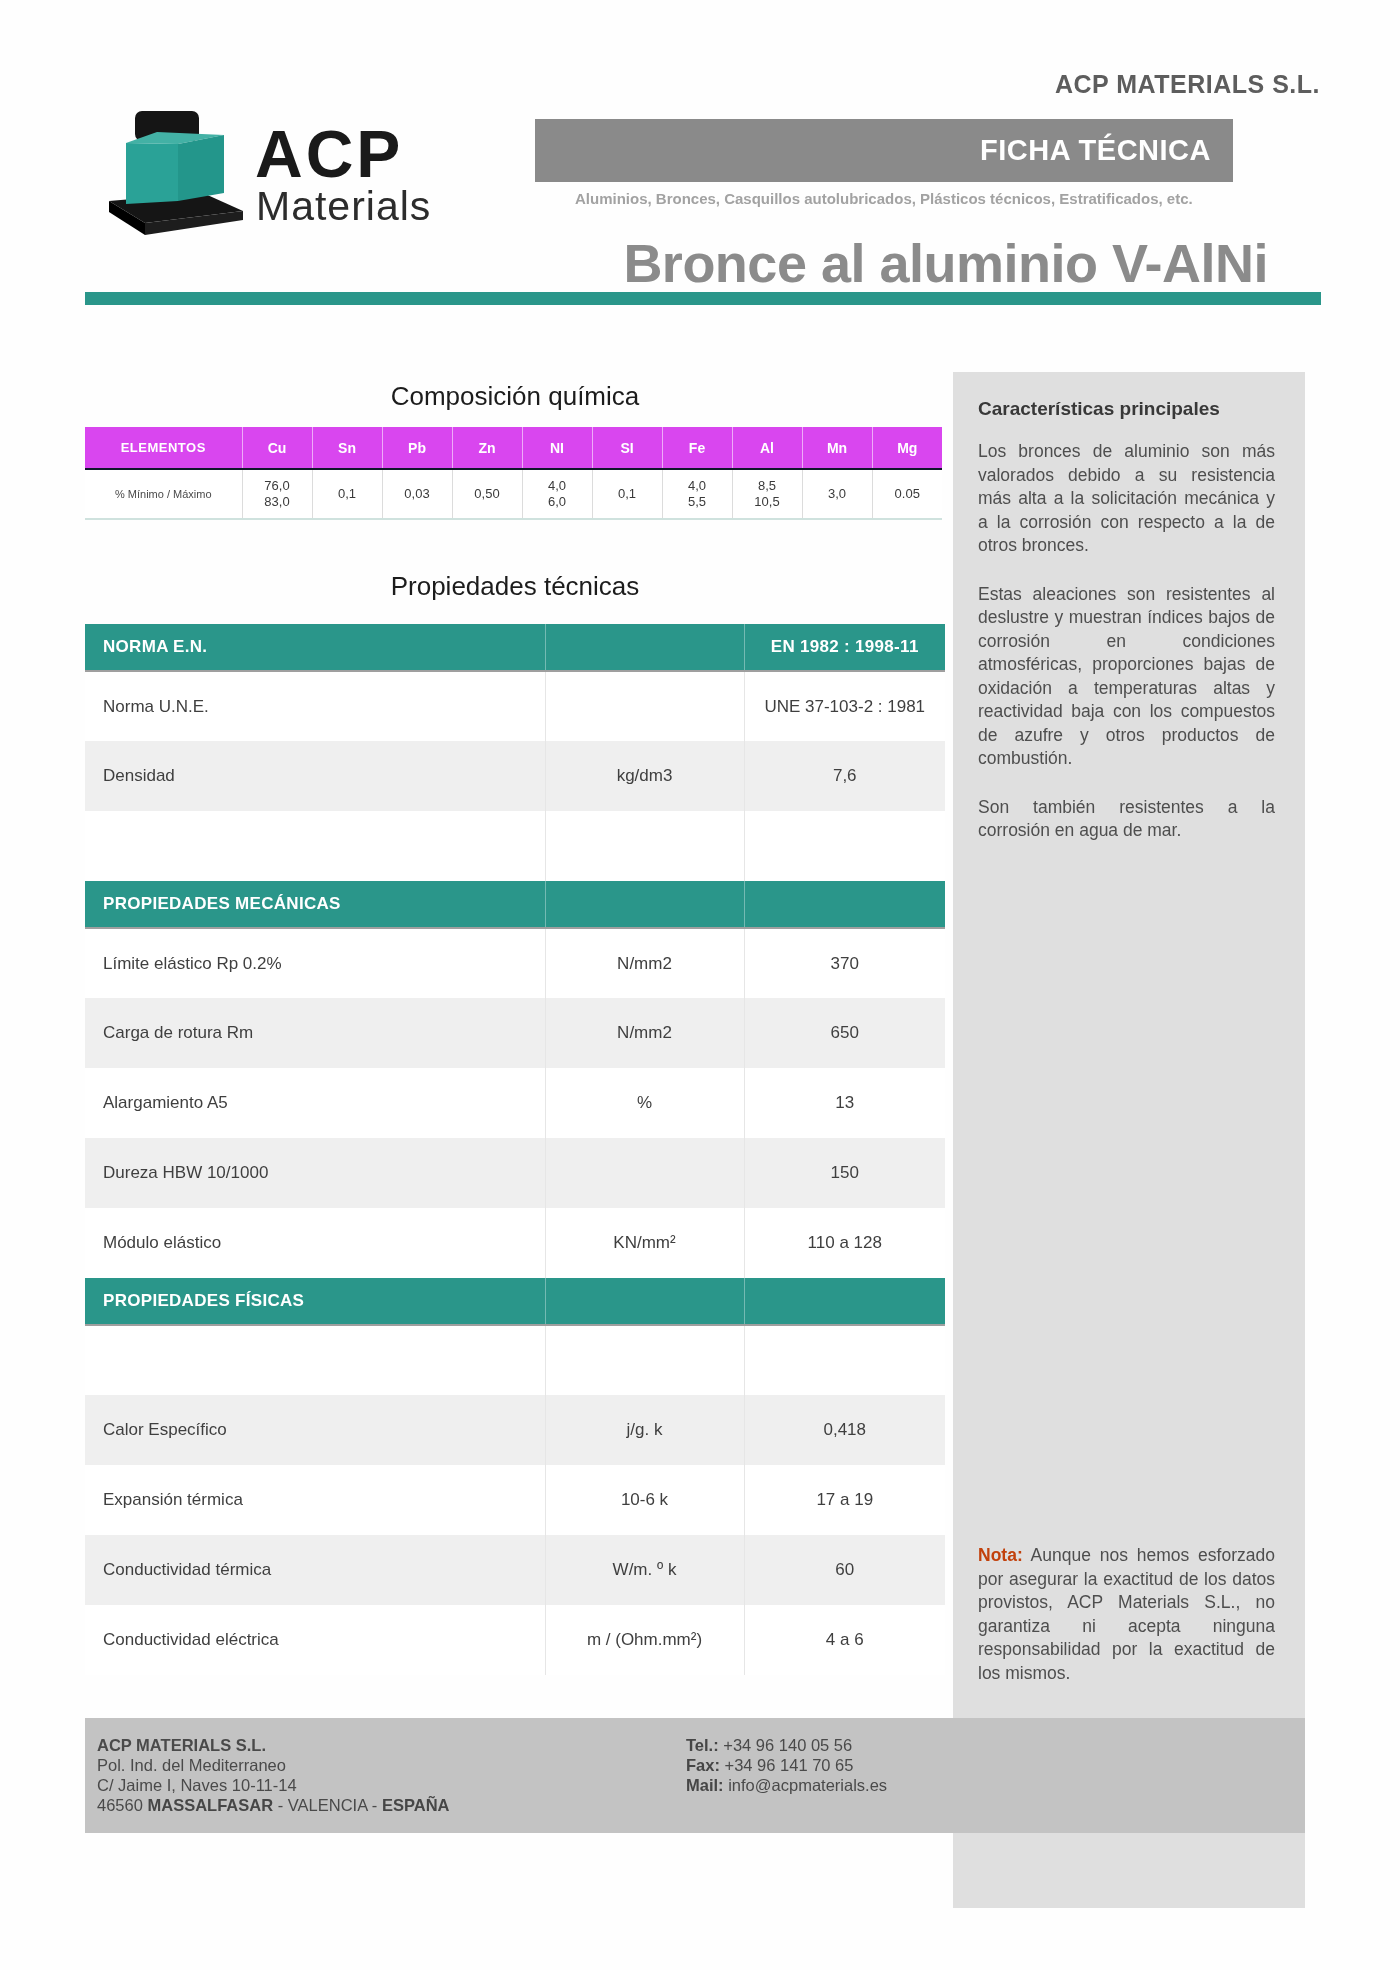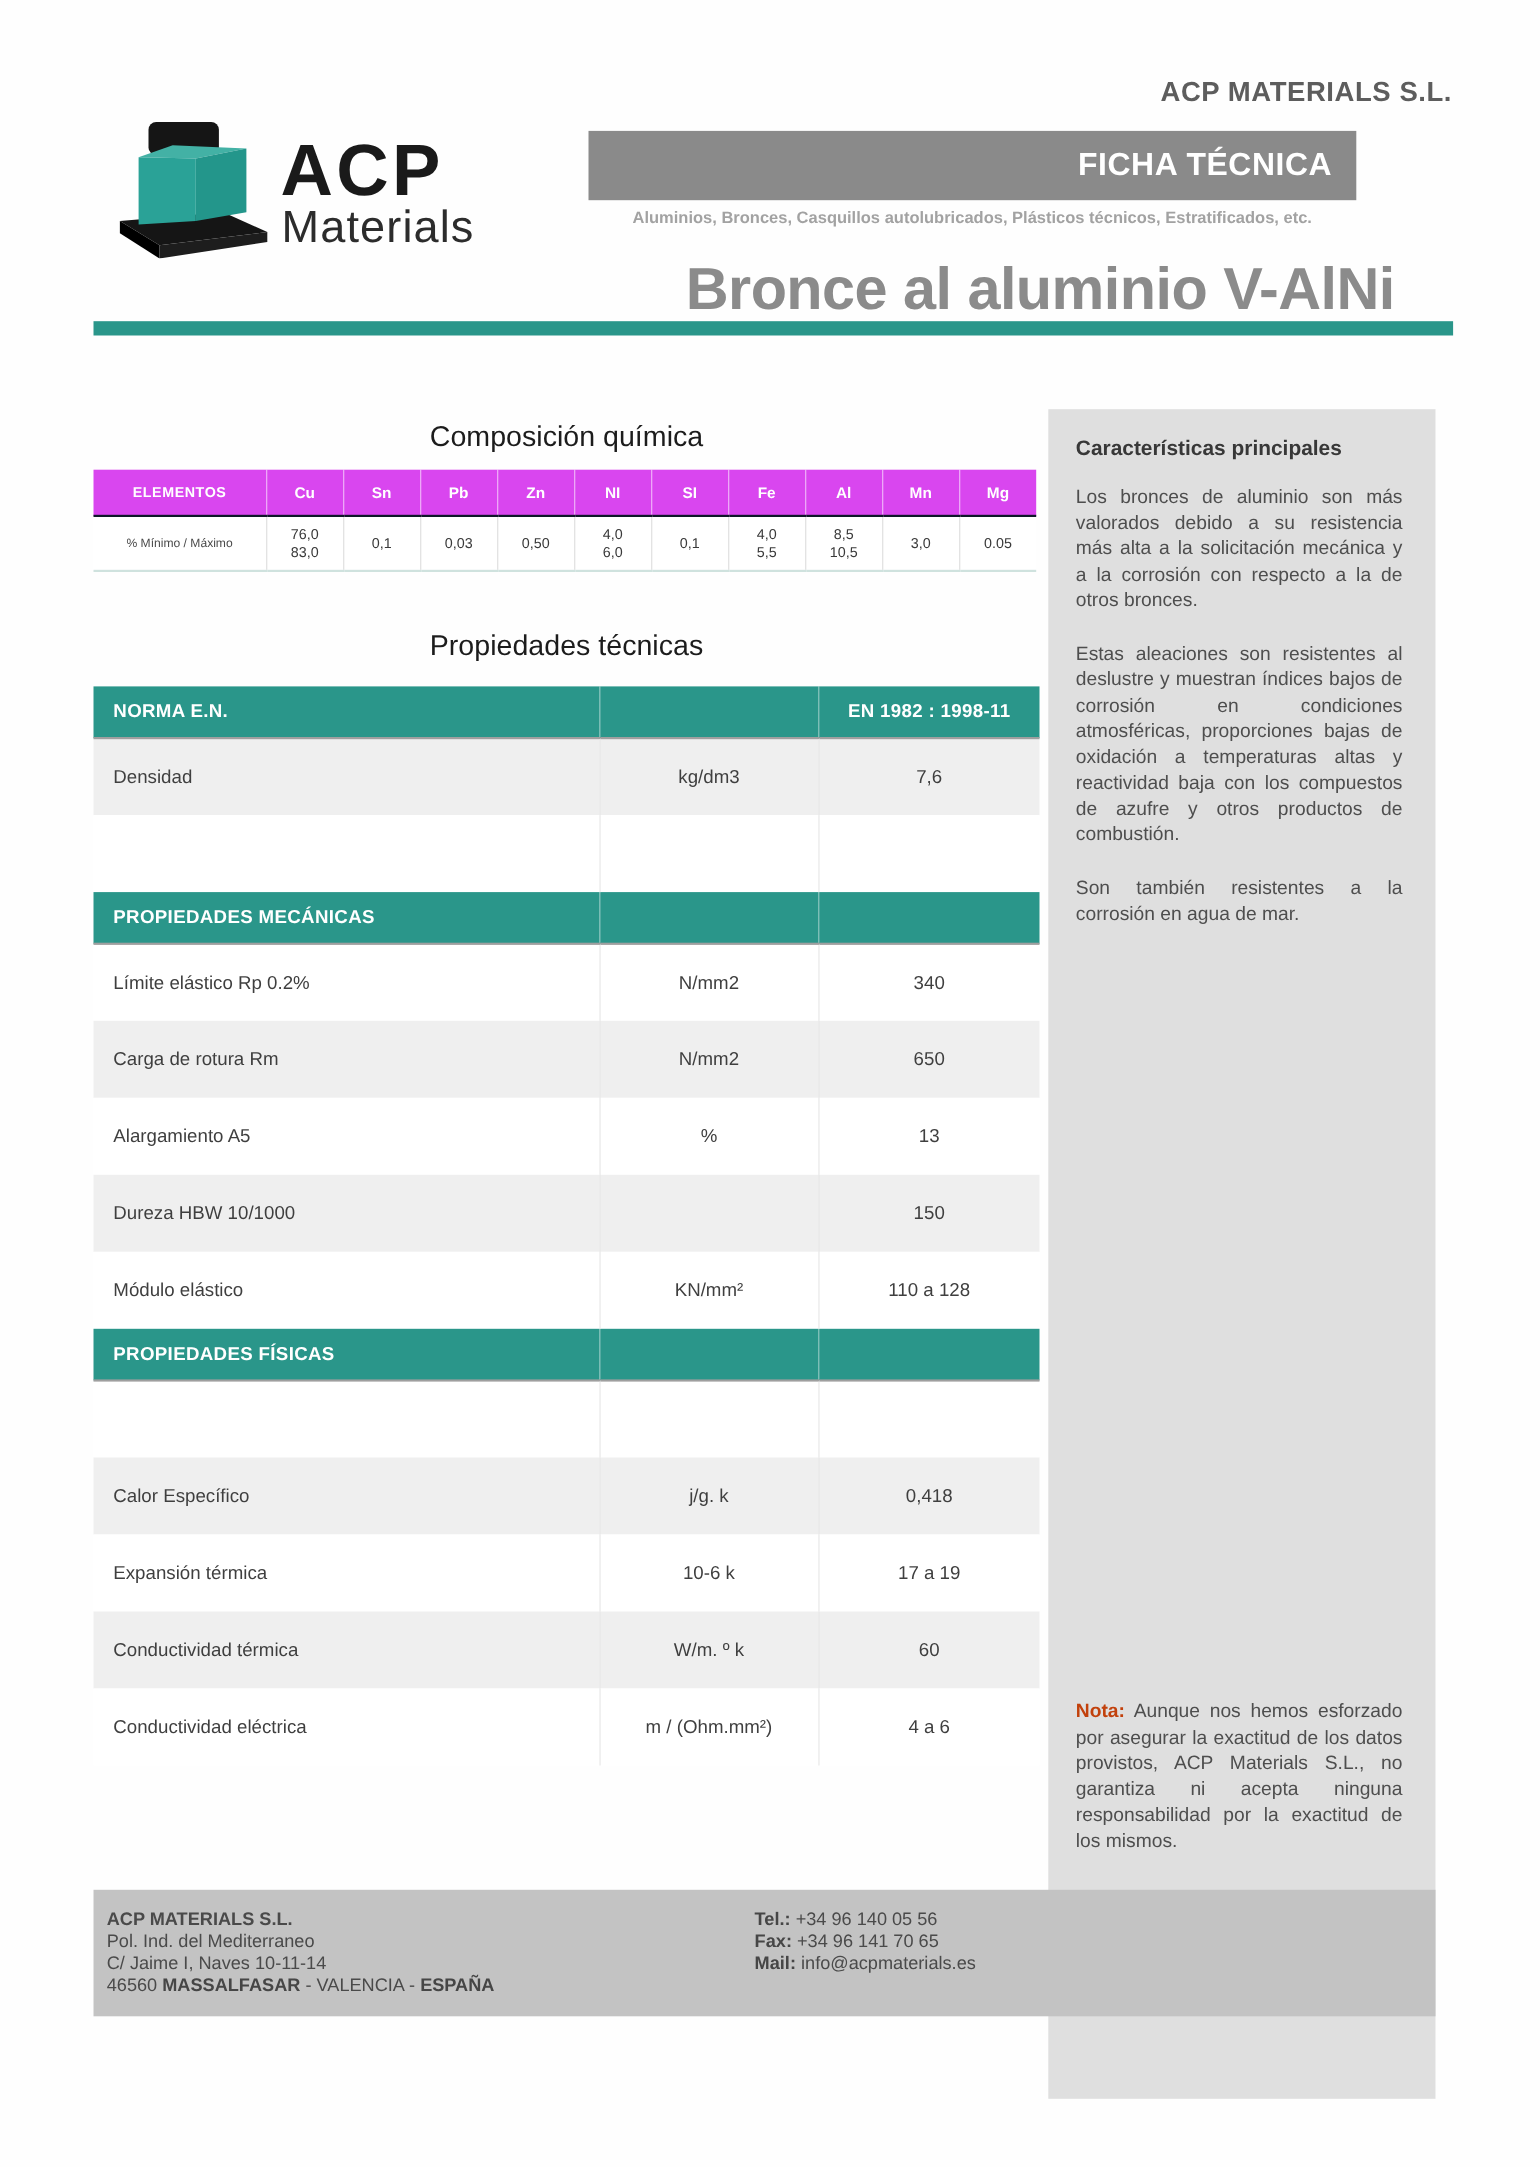--- a/index.html
+++ b/index.html
@@ -163,39 +163,44 @@
         <col style="width:460px">
         <col style="width:199px">
         <col style="width:201px">
       </colgroup>
     <tbody>
         <tr class="t">
       <td class="lab">NORMA E.N.</td>
       <td class="unit"></td>
       <td class="val">EN 1982 : 1998-11</td>
     </tr>
+    <tr class="w">
+      <td class="lab">Norma U.N.E.</td>
+      <td class="unit"></td>
+      <td class="val">UNE 37-103-2 : 1981</td>
+    </tr>
     <tr class="g">
       <td class="lab">Densidad</td>
       <td class="unit">kg/dm3</td>
       <td class="val">7,6</td>
     </tr>
     <tr class="w">
       <td class="lab"></td>
       <td class="unit"></td>
       <td class="val"></td>
     </tr>
     <tr class="t">
       <td class="lab">PROPIEDADES MECÁNICAS</td>
       <td class="unit"></td>
       <td class="val"></td>
     </tr>
     <tr class="w">
       <td class="lab">Límite elástico Rp 0.2%</td>
       <td class="unit">N/mm2</td>
-      <td class="val">340</td>
+      <td class="val">370</td>
     </tr>
     <tr class="g">
       <td class="lab">Carga de rotura Rm</td>
       <td class="unit">N/mm2</td>
       <td class="val">650</td>
     </tr>
     <tr class="w">
       <td class="lab">Alargamiento  A5</td>
       <td class="unit">%</td>
       <td class="val">13</td>

